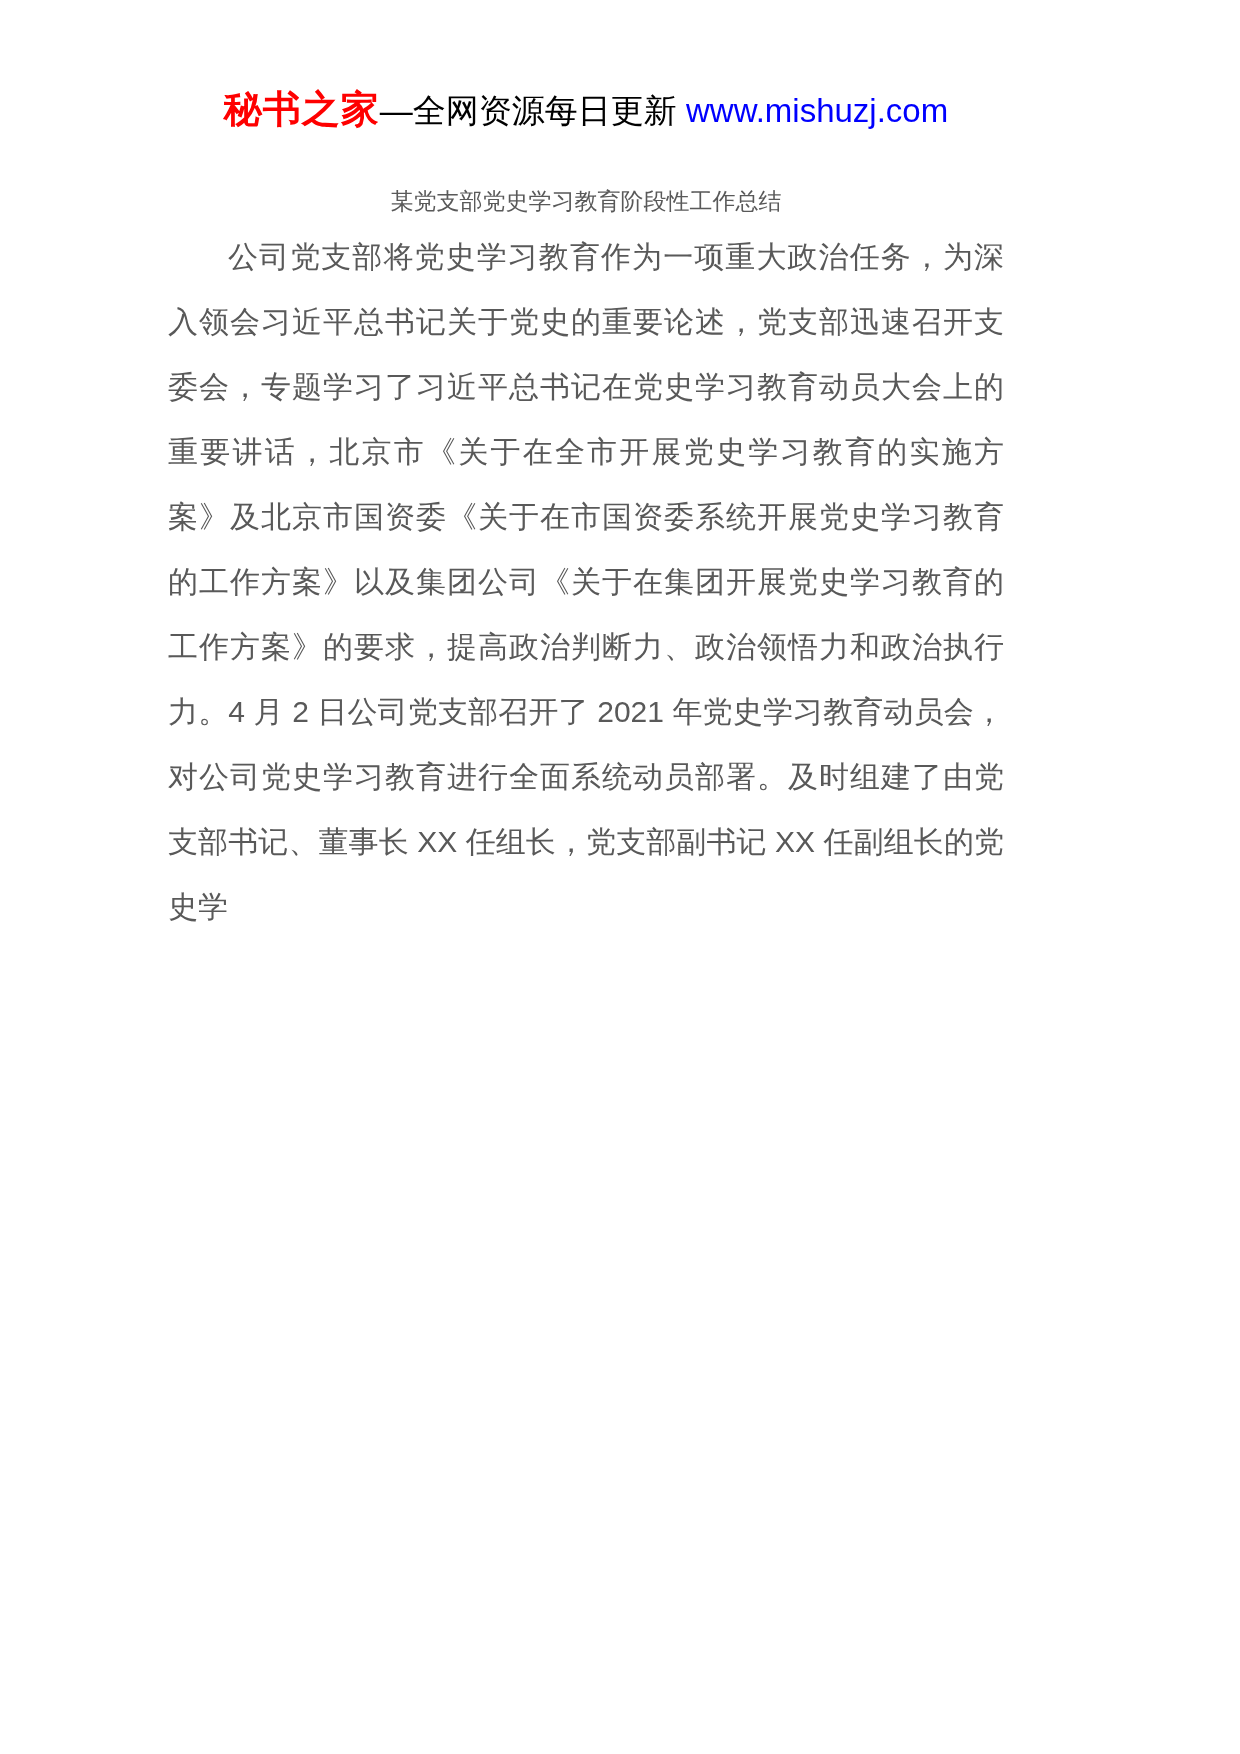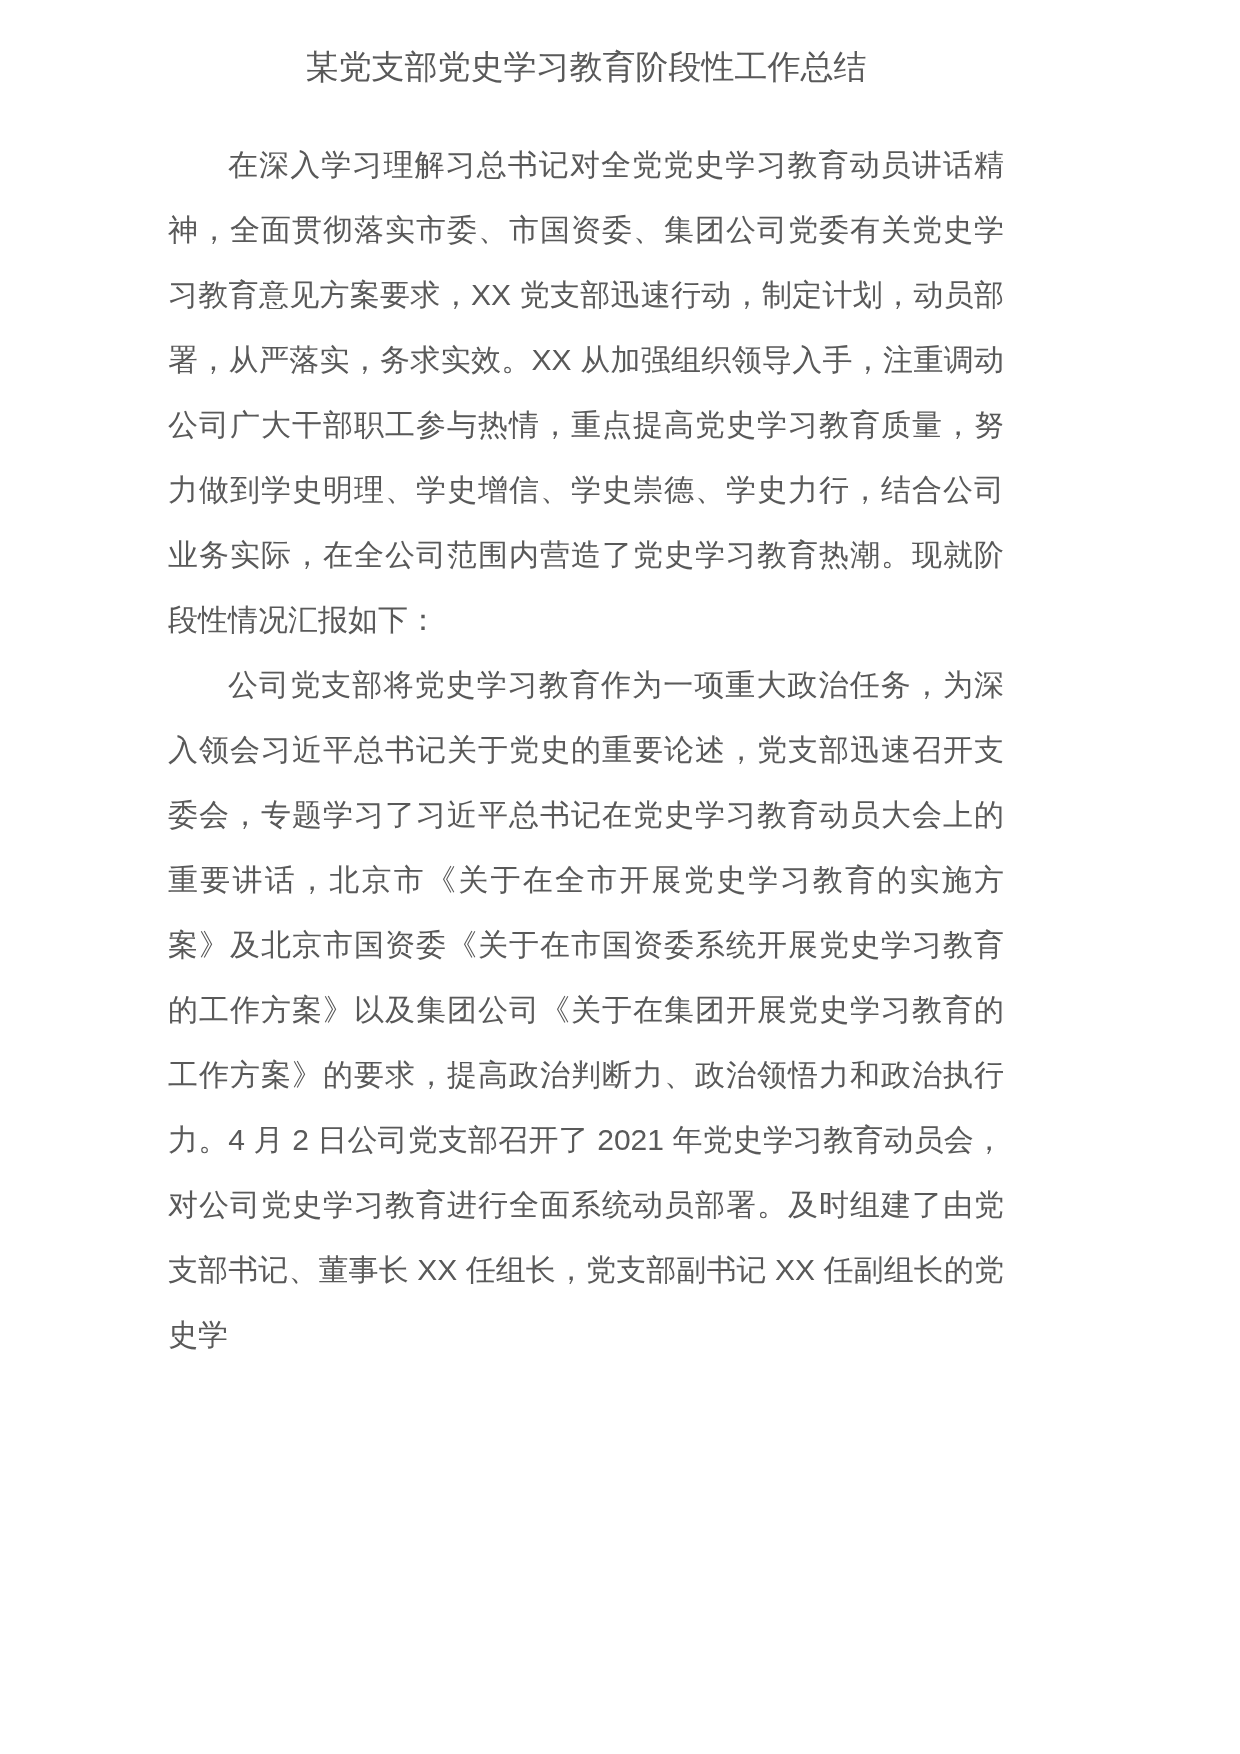--- a/index.html
+++ b/index.html
@@ -36,21 +36,21 @@
   .tagline {
     color: #000000;
   }
   .website {
     color: #0000fe;
     text-decoration: none;
   }
   .doc-title {
     margin: 44px 0 0 0;
     text-align: center;
-    font-size: 33px;
+    font-size: 23px;
     line-height: 46px;
     font-weight: 400;
     color: #595959;
   }
   .body-para {
     margin: 0;
     font-size: 30px;
     line-height: 65px;
     color: #595959;
     text-align: justify;
@@ -68,22 +68,24 @@
     color: #4d4d4d;
     text-indent: 2em;
   }
 </style>
 </head>
 <body>
 
 <div class="page">
   <div class="content">
 
+    <div class="site-header">
+      <span class="brand">秘书之家</span><span class="tagline">—全网资源每日更新 </span><a class="website" href="#">www.mishuzj.com</a>
+    </div>
 
     <h1 class="doc-title">某党支部党史学习教育阶段性工作总结</h1>
 
-    <p class="body-para first">在深入学习理解习总书记对全党党史学习教育动员讲话精神，全面贯彻落实市委、市国资委、集团公司党委有关党史学习教育意见方案要求，XX 党支部迅速行动，制定计划，动员部署，从严落实，务求实效。XX 从加强组织领导入手，注重调动公司广大干部职工参与热情，重点提高党史学习教育质量，努力做到学史明理、学史增信、学史崇德、学史力行，结合公司业务实际，在全公司范围内营造了党史学习教育热潮。现就阶段性情况汇报如下：</p>
 
 
     <p class="body-para">公司党支部将党史学习教育作为一项重大政治任务，为深入领会习近平总书记关于党史的重要论述，党支部迅速召开支委会，专题学习了习近平总书记在党史学习教育动员大会上的重要讲话，北京市《关于在全市开展党史学习教育的实施方案》及北京市国资委《关于在市国资委系统开展党史学习教育的工作方案》以及集团公司《关于在集团开展党史学习教育的工作方案》的要求，提高政治判断力、政治领悟力和政治执行力。4 月 2 日公司党支部召开了 2021 年党史学习教育动员会，对公司党史学习教育进行全面系统动员部署。及时组建了由党支部书记、董事长 XX 任组长，党支部副书记 XX 任副组长的党史学</p>
 
   </div>
 </div>
 
 </body></html>

